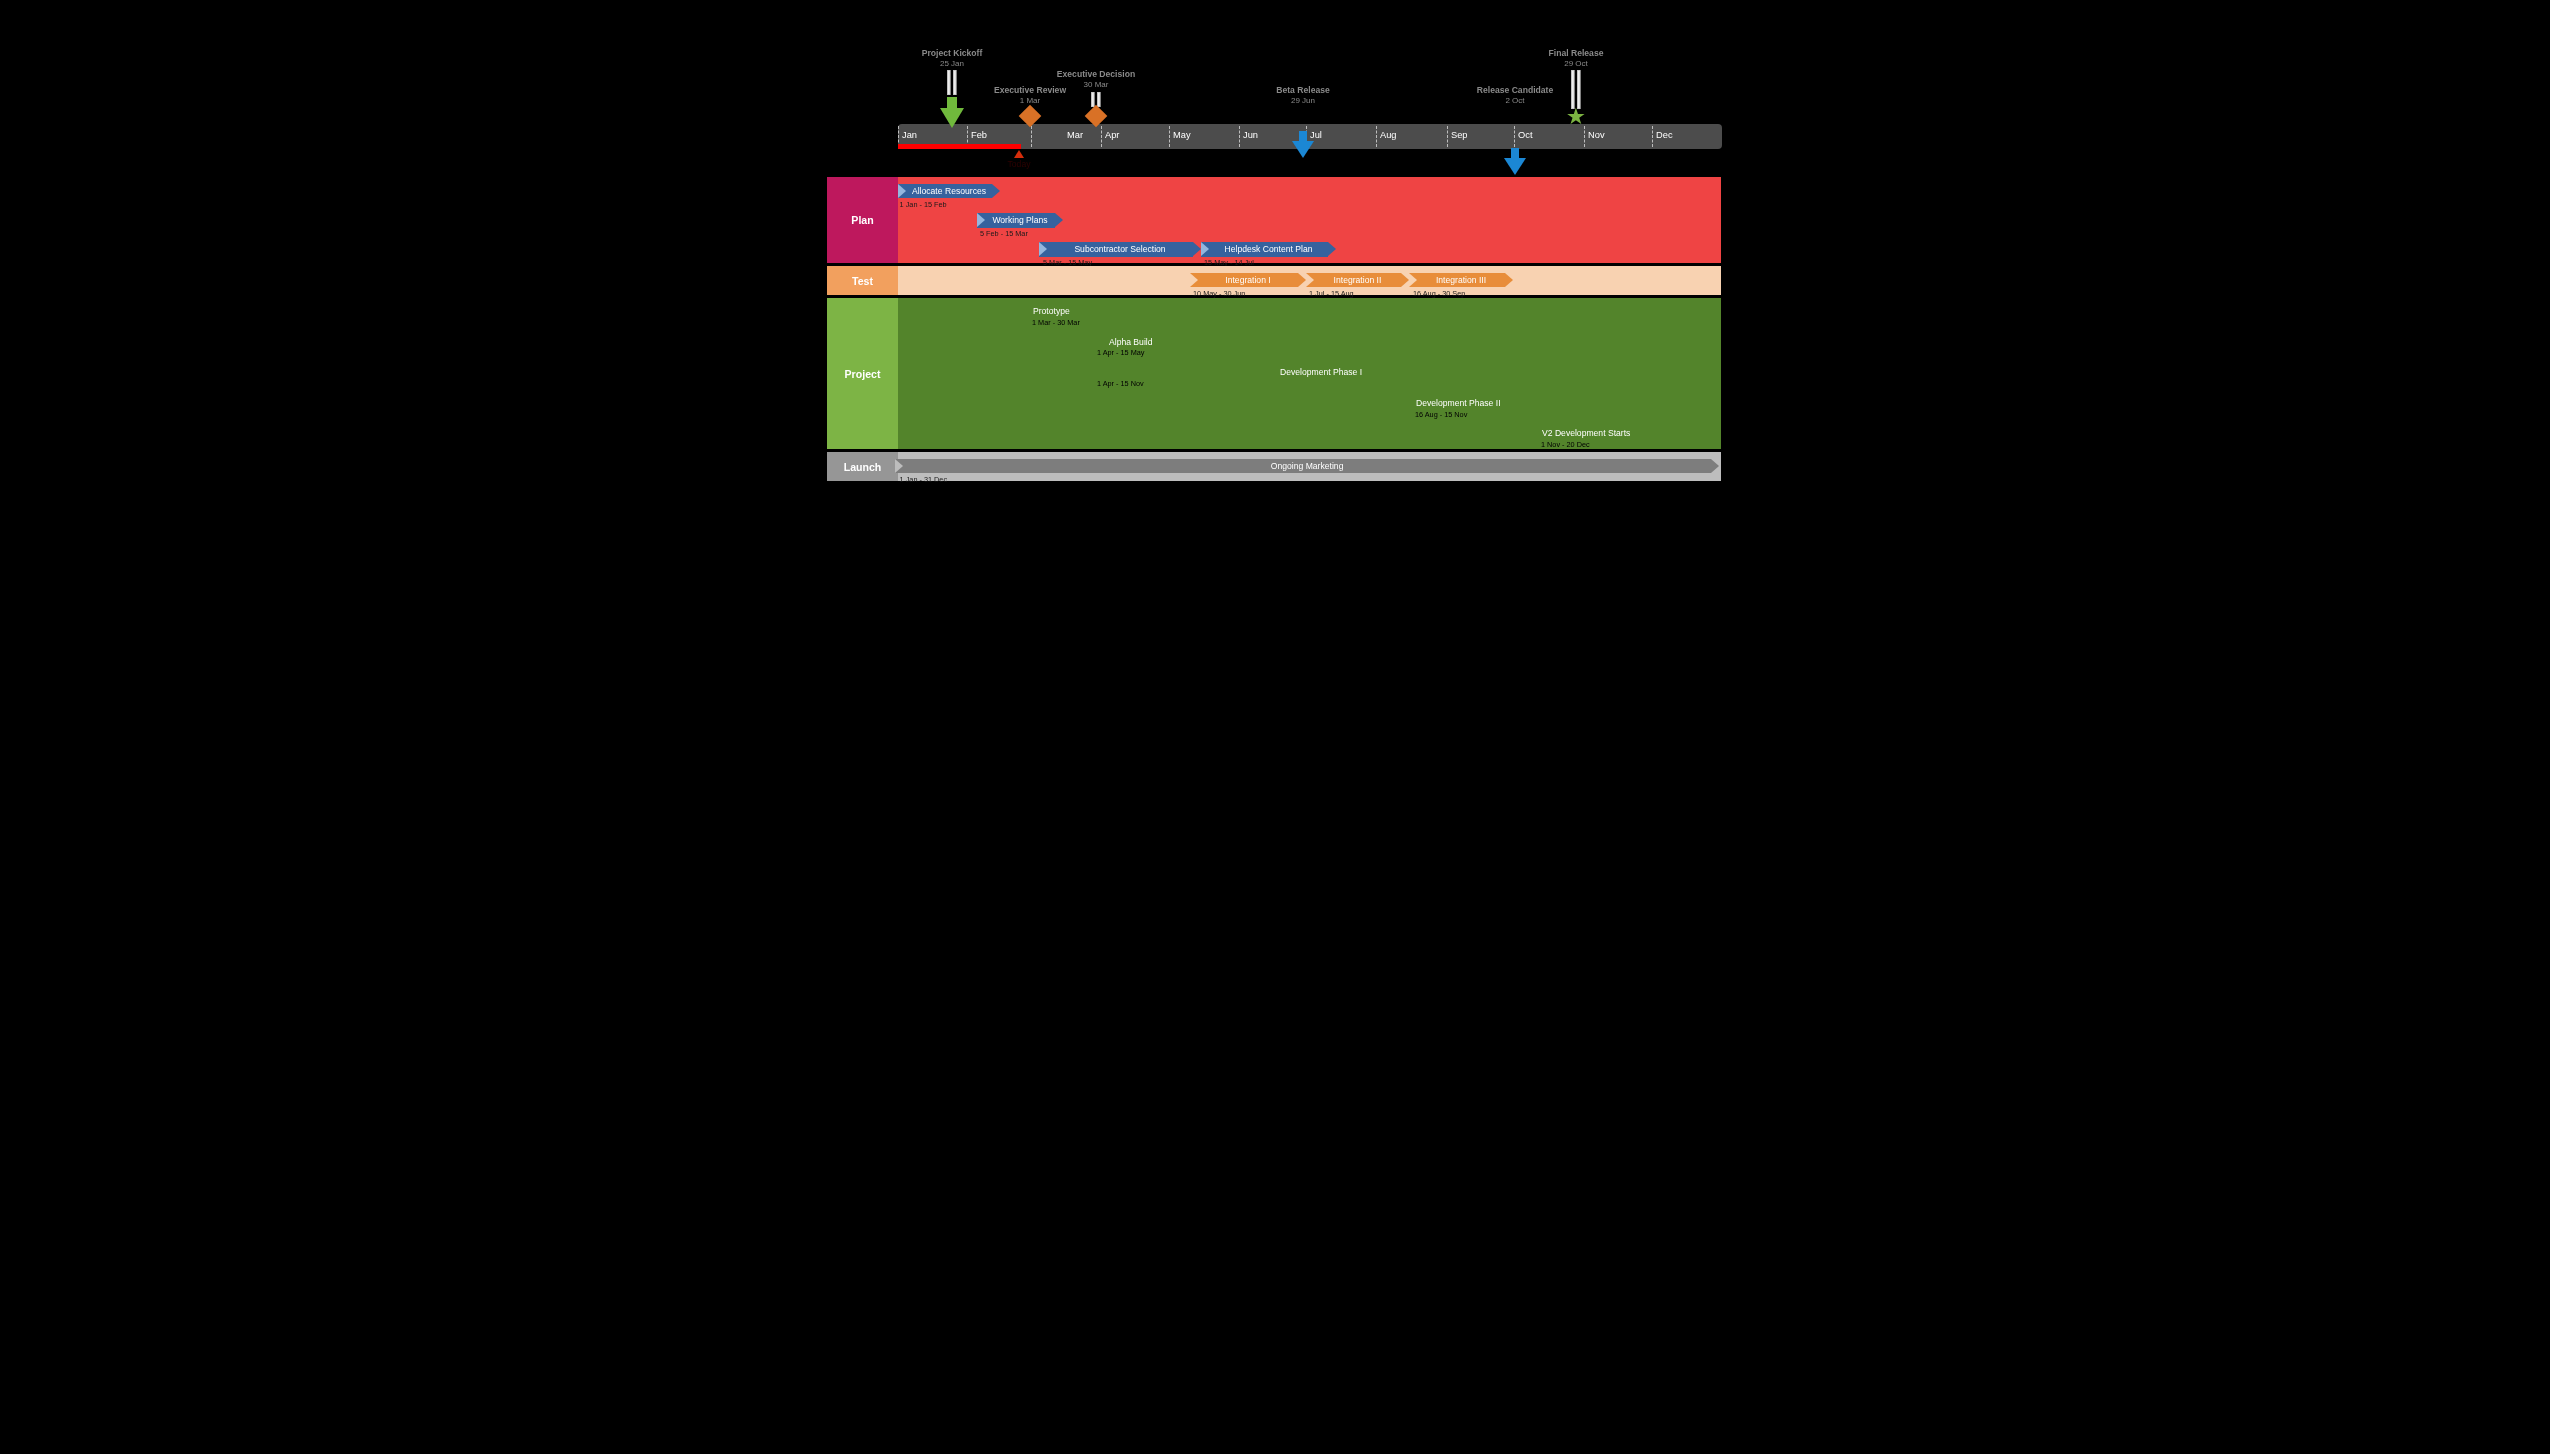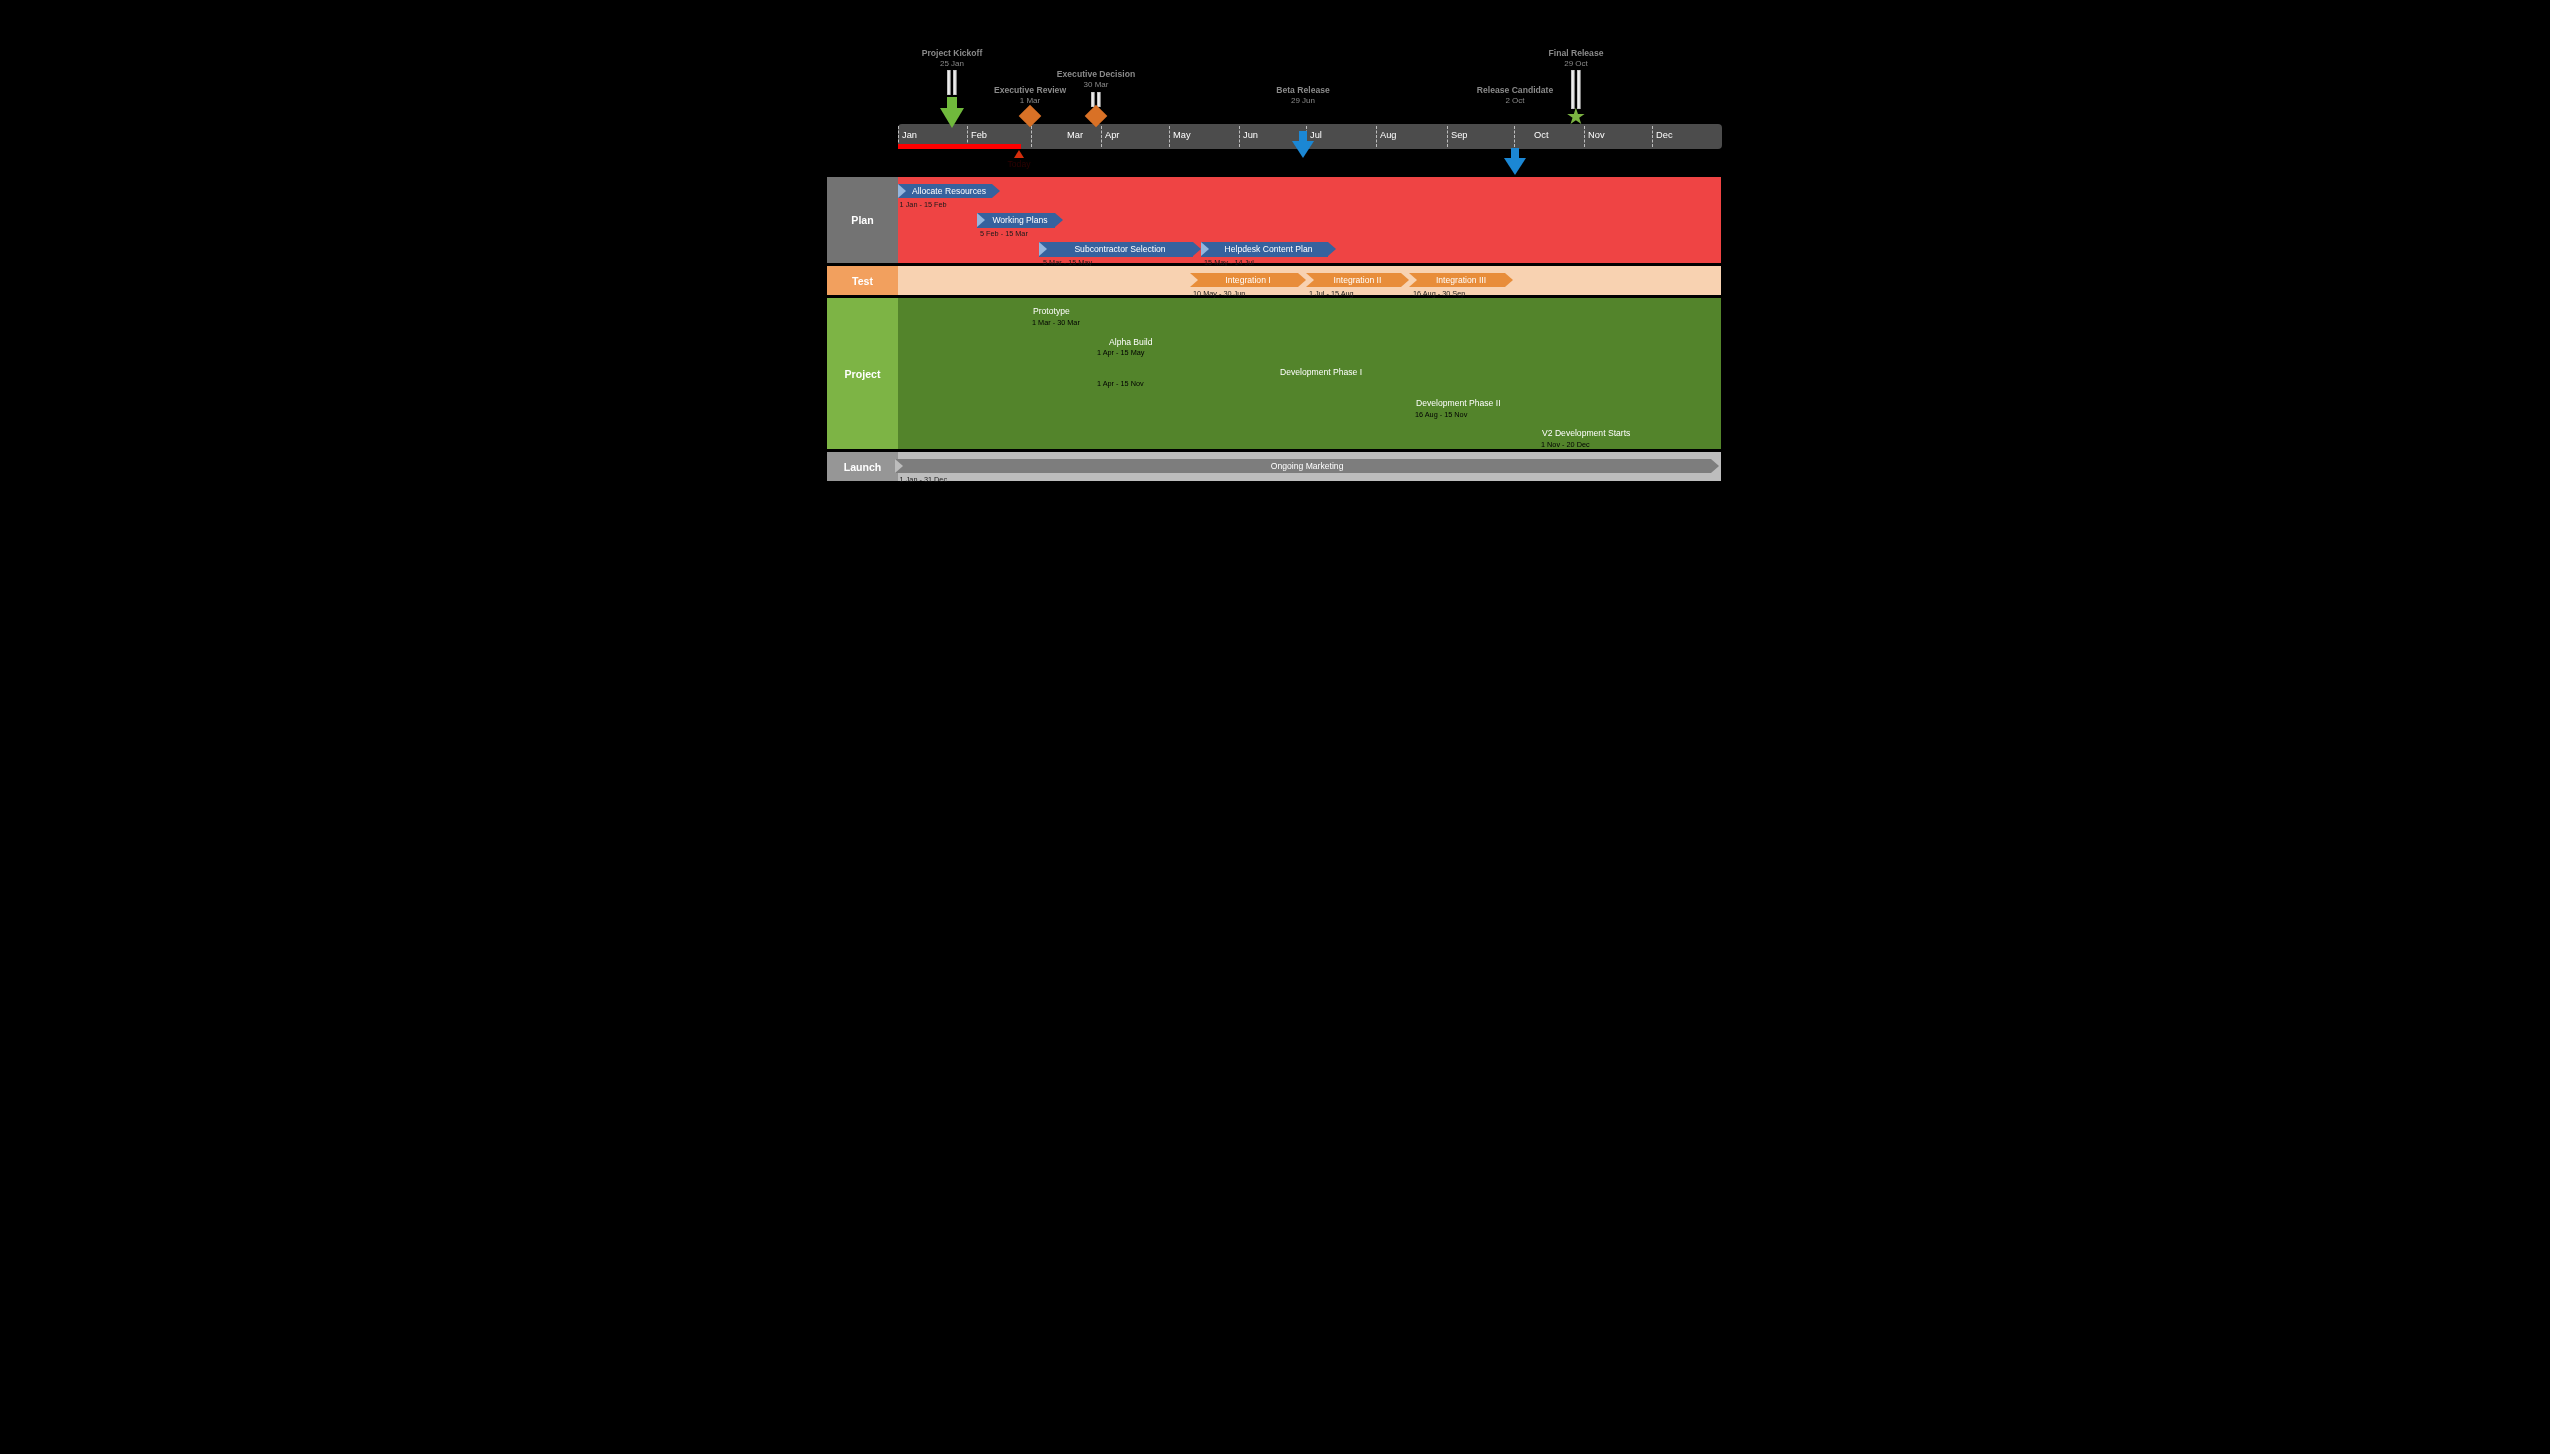--- a/index.html
+++ b/index.html
@@ -54,21 +54,21 @@
     <div class="tick" style="left: 383px; top: 130px;">May</div>
     <div class="tick-line" style="left: 449px; top: 126px; height: 21px;"></div>
     <div class="tick" style="left: 453px; top: 130px;">Jun</div>
     <div class="tick-line" style="left: 516px; top: 126px; height: 21px;"></div>
     <div class="tick" style="left: 520px; top: 130px;">Jul</div>
     <div class="tick-line" style="left: 586px; top: 126px; height: 21px;"></div>
     <div class="tick" style="left: 590px; top: 130px;">Aug</div>
     <div class="tick-line" style="left: 657px; top: 126px; height: 21px;"></div>
     <div class="tick" style="left: 661px; top: 130px;">Sep</div>
     <div class="tick-line" style="left: 724px; top: 126px; height: 21px;"></div>
-    <div class="tick" style="left: 744px; top: 130px;">Oct</div>
+    <div class="tick" style="left: 728px; top: 130px;">Oct</div>
     <div class="tick-line" style="left: 794px; top: 126px; height: 21px;"></div>
     <div class="tick" style="left: 798px; top: 130px;">Nov</div>
     <div class="tick-line" style="left: 862px; top: 126px; height: 21px;"></div>
     <div class="tick" style="left: 866px; top: 130px;">Dec</div>
     <div class="layer" style="left: 108px; top: 144px; width: 123px; height: 5.3px; background: rgb(255, 0, 0);"></div>
     <div class="today-tri" style="left: 229px; top: 150px;"></div>
     <div class="today-lbl" style="left: 229px; top: 159px;">Today</div>
     <div class="ms-label" style="left: 162px; top: 48px;"><span>Project Kickoff</span><span class="ms-date">25 Jan</span></div>
     <div class="marker flag2" style="left: 162px; top: 70px; height: 25px;">
       <div></div>
@@ -87,21 +87,21 @@
     <div class="marker down-arrow" style="left: 513px; top: 121px; color: rgb(27, 135, 212);"></div>
     <div class="ms-label" style="left: 725px; top: 85px;"><span>Release Candidate</span><span class="ms-date">2 Oct</span></div>
     <div class="marker down-arrow" style="left: 725px; top: 121px; color: rgb(27, 135, 212);"></div>
     <div class="ms-label" style="left: 786px; top: 48px;"><span>Final Release</span><span class="ms-date">29 Oct</span></div>
     <div class="marker flag2" style="left: 786px; top: 70px; height: 39px;">
       <div></div>
       <div></div>
     </div>
     <div class="marker star" style="left: 786px; top: 109px;">★</div>
     <div class="lane" style="top: 177px; height: 86px;">
-      <div class="lane-head" style="background: #737373; color: rgb(255, 255, 255);">Plan</div>
+      <div class="lane-head" style="background: #be185d; color: rgb(255, 255, 255);">Plan</div>
       <div class="lane-body" style="background: #ef4444;">
         <div class="task-arrow" style="left: 0px; width: 102px; top: 6.6px;">
           <div class="tail" style="border-left-color:#94b6de; z-index:2"></div>
           <div class="body" style="background:#36629e; left:0; right:8px;"></div>
           <div class="head" style="border-left-color:#36629e"></div>
           <div class="txt">Allocate Resources</div>
         </div>
         <div class="task-date" style="left: 1.6px; top: 22.6px;">1 Jan - 15 Feb</div>
         <div class="task-arrow" style="left: 79px; width: 86px; top: 36px;">
           <div class="tail" style="border-left-color:#94b6de; z-index:2"></div>

